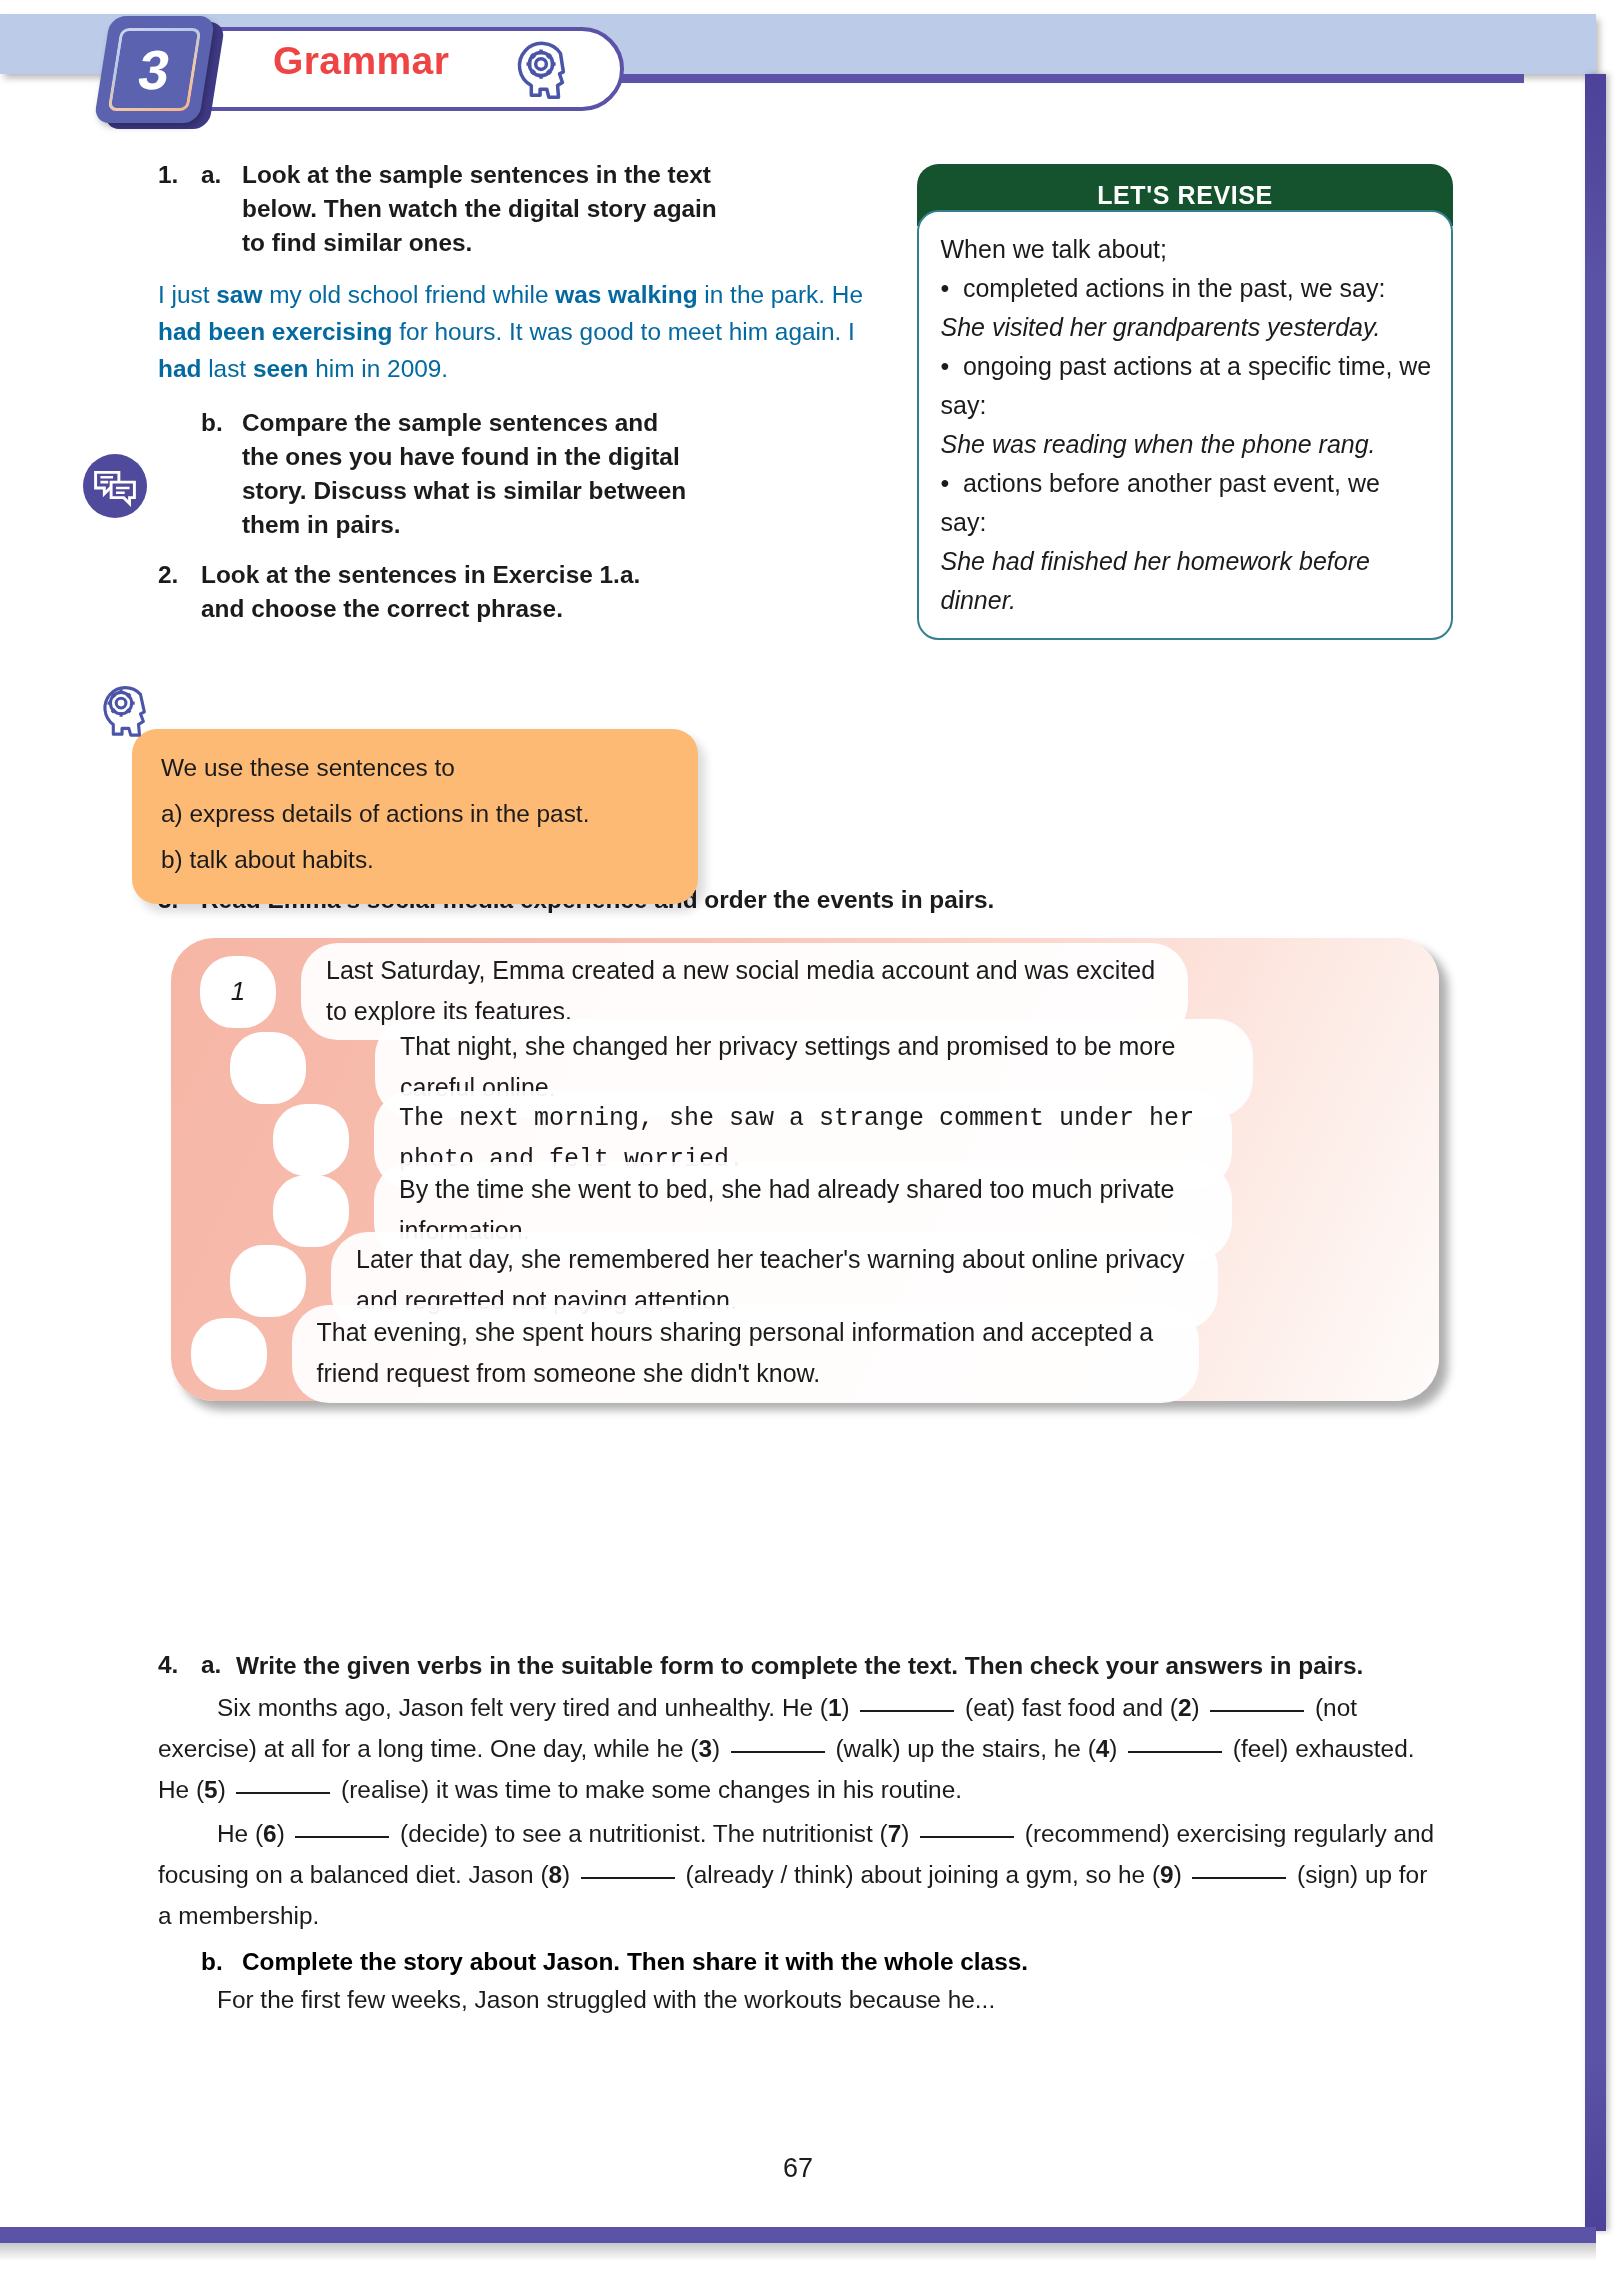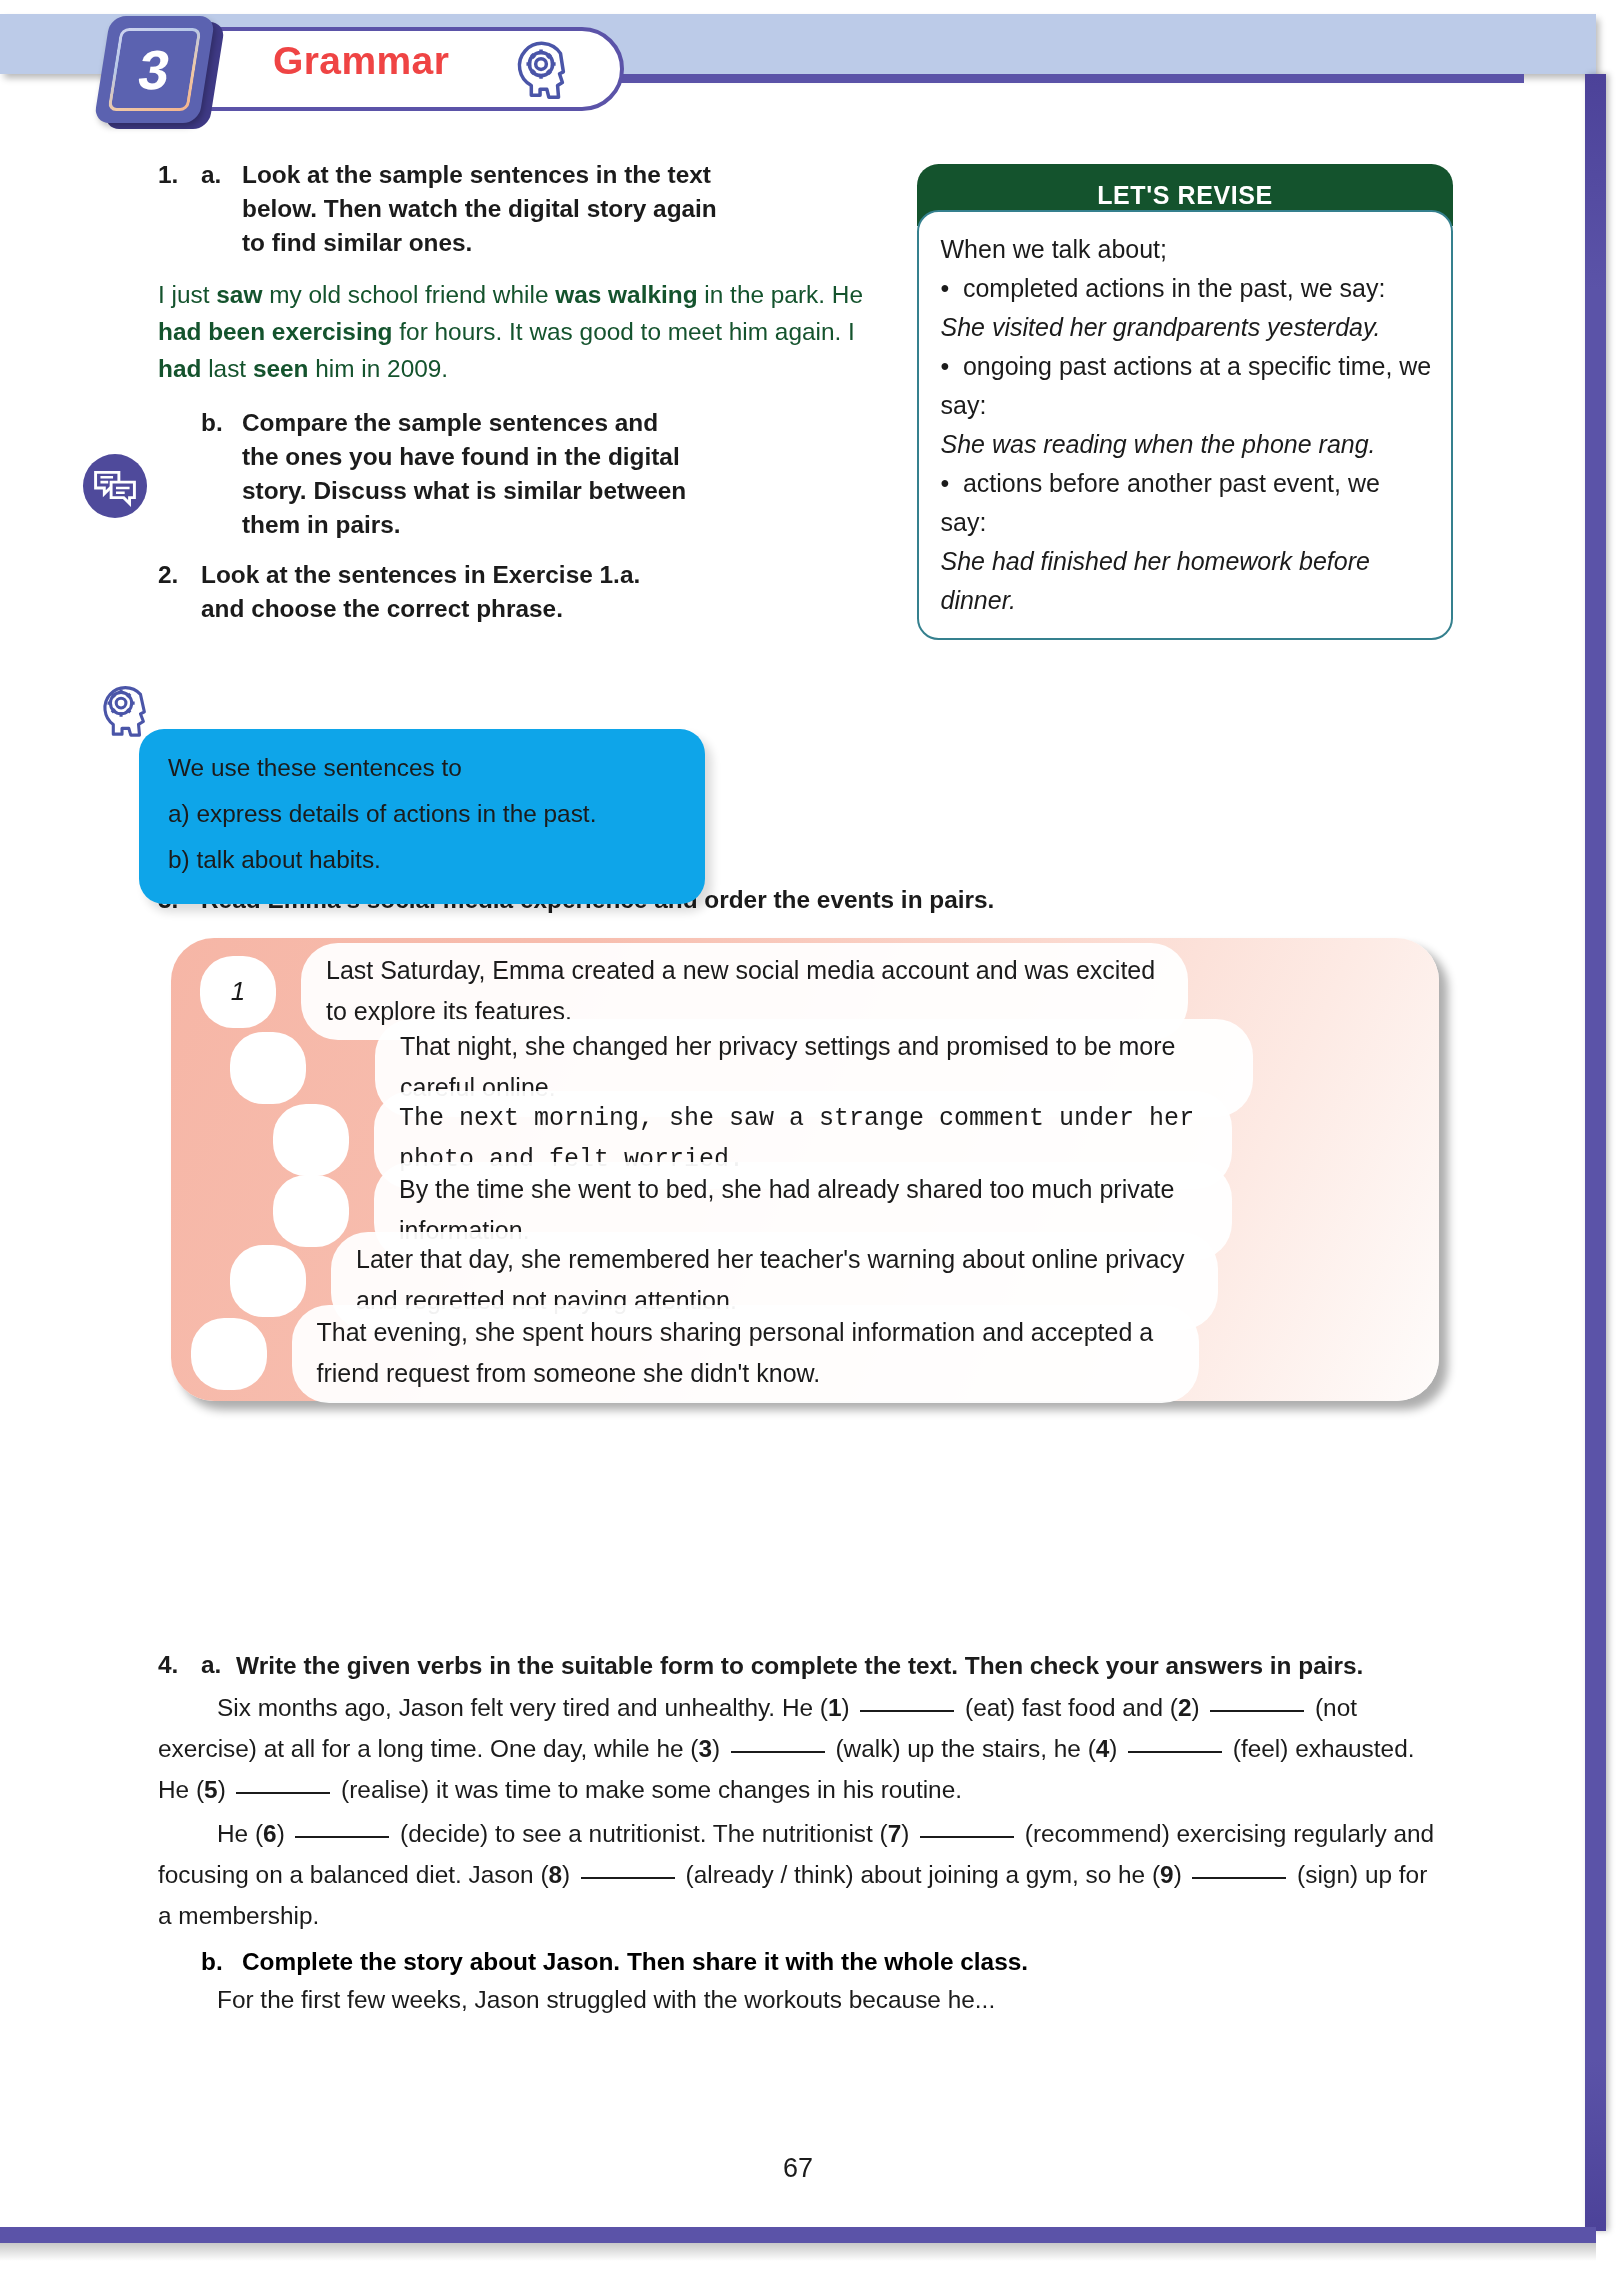--- a/index.html
+++ b/index.html
@@ -114,35 +114,35 @@
   .ex-sub {
     flex: 0 0 41px;
     font-size: 24.4px; font-weight: bold; color: #1b1b1b;
     line-height: 34px;
   }
   .ex-bold {
     font-size: 24.4px; font-weight: bold; color: #1b1b1b;
     line-height: 34px;
   }
   .body-text {
-    font-size: 24.4px; color: #14532d; line-height: 37px;
+    font-size: 24.4px; color: #0369a1; line-height: 37px;
   }
   .body-text b { font-weight: bold; }
 
   
   .sample-par {
     margin-top: 15.6px;
     width: 727px;
   }
 
   
   .answer-bubble {
-    position: absolute; left: 139px; top: 729px;
+    position: absolute; left: 132px; top: 729px;
     width: 566px; padding: 15.6px 25px 21.5px 29px;
-    background: #0ea5e9;
+    background: #fdba74;
     border-radius: 25px;
     box-shadow: 6.8px 7.8px 9.8px rgba(0,0,0,.14);
     z-index: 2;
   }
   .answer-bubble p {
     font-size: 24.4px; color: #1b1b1b; line-height: 46px;
   }
 
   
   .revise-wrap {

